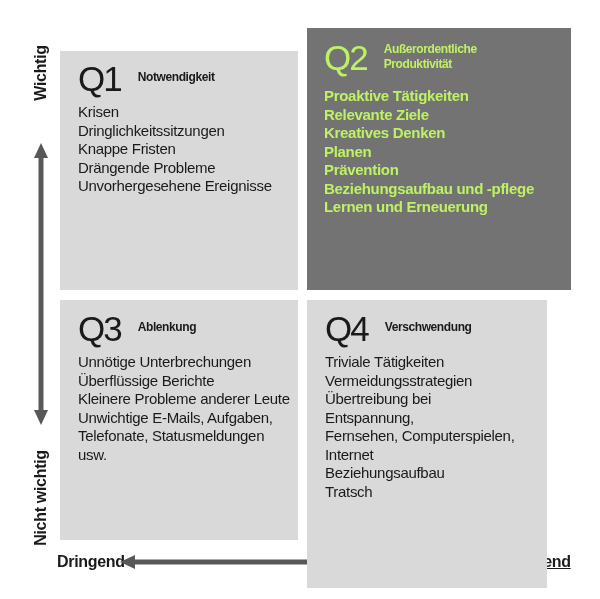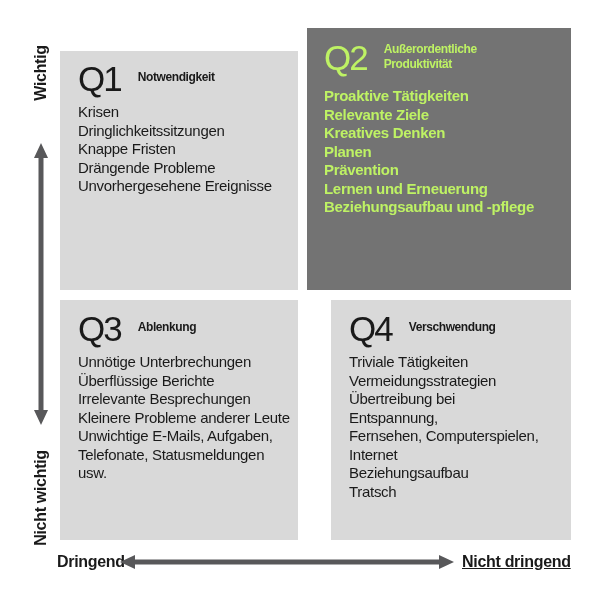--- a/index.html
+++ b/index.html
@@ -14,21 +14,21 @@
   }
 
   
   .quadrant { position: absolute; box-sizing: border-box; }
   .quadrant.light { background: #d9d9d9; color: #1a1a1a; }
   .quadrant.dark  { background: #737373; color: #bef264; }
 
   #q1 { left: 60px;  top: 51px;  width: 238px; height: 239px; padding: 11px 10px 0 18px; }
   #q2 { left: 307px; top: 28px;  width: 264px; height: 262px; padding: 13px 8px 0 17px; }
   #q3 { left: 60px;  top: 300px; width: 238px; height: 240px; padding: 12px 8px 12px 18px; }
-  #q4 { left: 307px; top: 300px; width: 240px; height: 240px; padding: 12px 24px 0 18px; margin-left: 24px; }
+  #q4 { left: 307px; top: 300px; width: 240px; height: 288px; padding: 12px 24px 0 18px; }
 
   .q-header { display: flex; align-items: center; gap: 17px; }
   .q-num {
     font-size: 35px; font-weight: normal; line-height: 0.95;
     letter-spacing: -2px; flex: 0 0 auto;
   }
   .q-title {
     font-size: 12px; font-weight: bold; line-height: 1.22;
     letter-spacing: -0.4px; white-space: pre-line; transform: translateY(-1px);
   }
@@ -93,34 +93,33 @@
       <span class="q-num">Q2</span>
       <span class="q-title">Außerordentliche
 Produktivität</span>
     </header>
     <ul class="q-list">
         <li>Proaktive Tätigkeiten</li>
         <li>Relevante Ziele</li>
         <li>Kreatives Denken</li>
         <li>Planen</li>
         <li>Prävention</li>
+        <li>Beziehungsaufbau und -pflege</li>
         <li>Lernen und Erneuerung</li>
-        <li>Beziehungsaufbau und -pflege</li>
       </ul>
   </section>
 
   <section class="quadrant light" id="q3">
     <header class="q-header">
       <span class="q-num">Q3</span>
       <span class="q-title">Ablenkung</span>
     </header>
     <ul class="q-list">
         <li>Unnötige Unterbrechungen</li>
         <li>Überflüssige Berichte</li>
-        <li>Irrelevante Besprechungen</li>
         <li>Kleinere Probleme anderer Leute</li>
         <li>Unwichtige E-Mails, Aufgaben,</li>
         <li>Telefonate, Statusmeldungen</li>
         <li>usw.</li>
       </ul>
   </section>
 
   <section class="quadrant light" id="q4">
     <header class="q-header">
       <span class="q-num">Q4</span>

